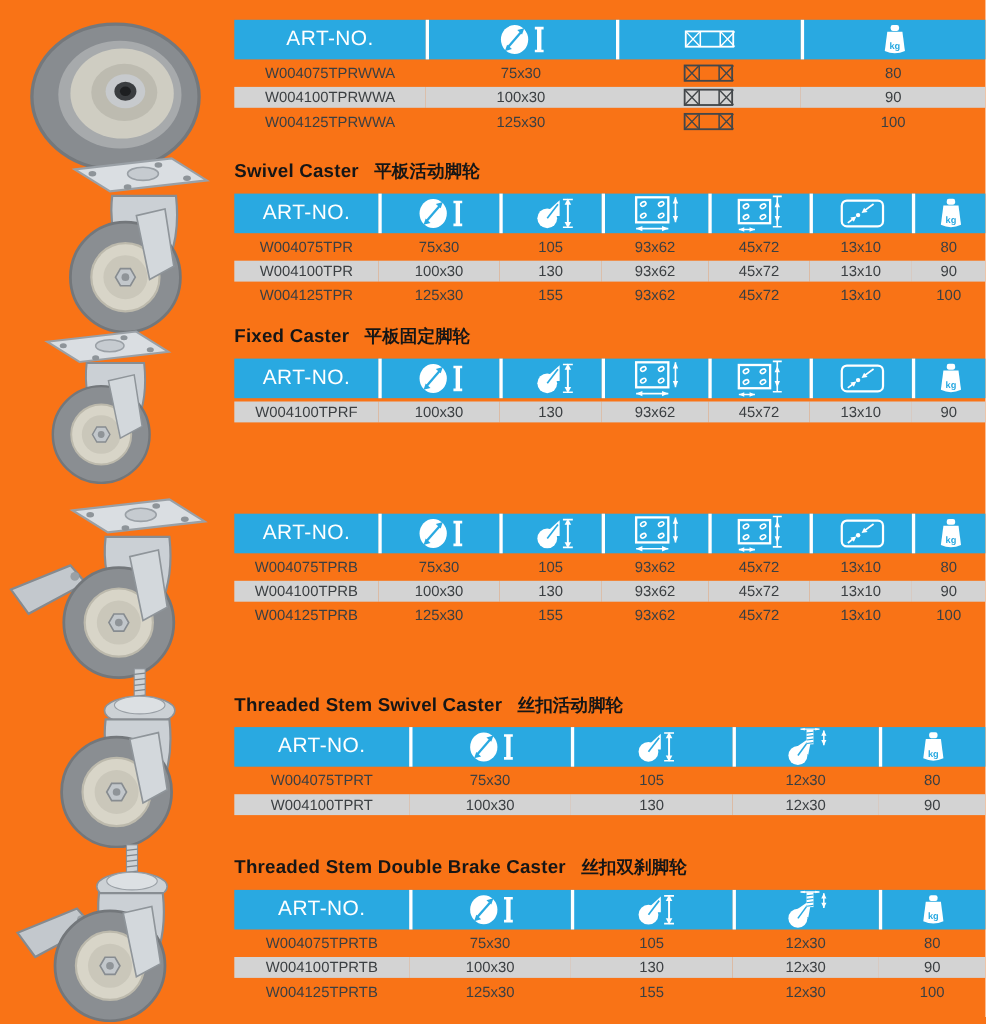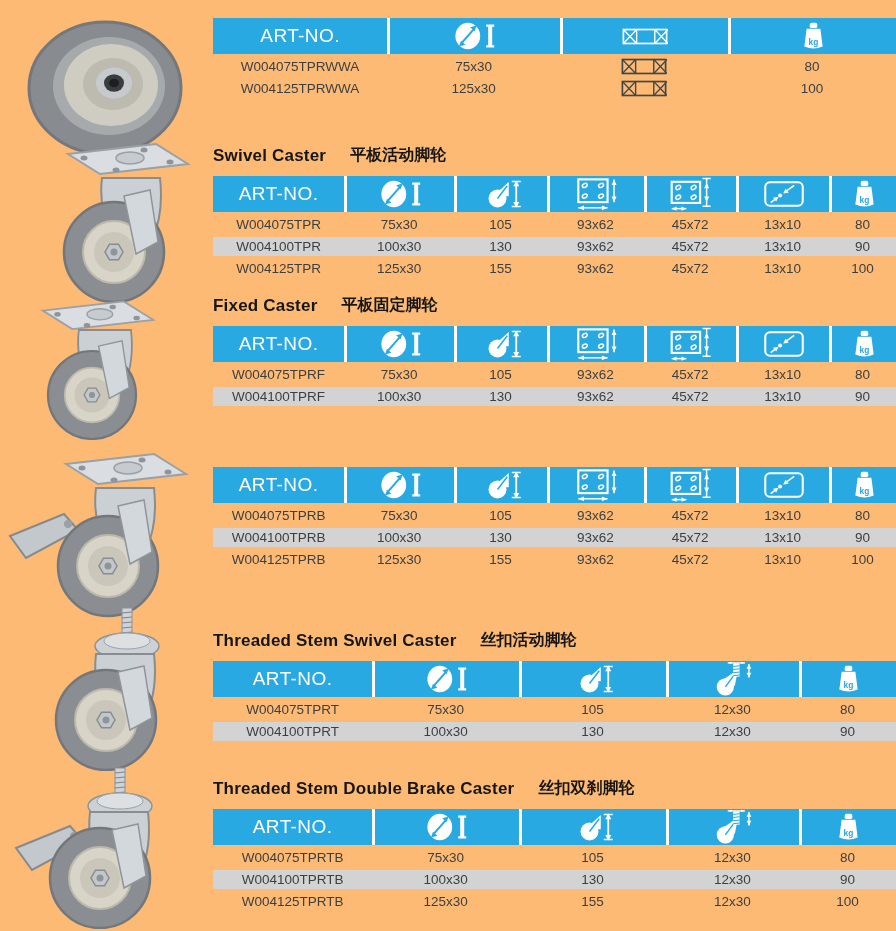--- a/index.html
+++ b/index.html
@@ -1,25 +1,25 @@
 <!DOCTYPE html>
 <html style="--accent: #29a9e1; --row-alt: #d3d3d3;"><head>
 <meta charset="utf-8">
 <style>
   * { margin:0; padding:0; box-sizing:border-box; }
   html,body { width:896px; height:931px; background:#ffffff; overflow:hidden;
               font-family:"Liberation Sans", sans-serif; }
-  #canvas { position:relative; width:896px; height:931px; background:#fdba74; }
+  #canvas { position:relative; width:896px; height:931px; background:#f97316; }
 
   
   .prod { position:absolute; }
 
   
   .section { position:absolute; left:213px; width:683px; }
-  .sec-title { display:flex; align-items:flex-end; gap:24px; height:20px;
+  .sec-title { display:flex; align-items:flex-start; gap:14px; height:20px;
                margin-bottom:7px; }
   .t-en { font-size:17px; font-weight:bold; color:#161616; letter-spacing:.2px; }
   .t-zh { font-size:16px; font-weight:bold; color:#161616;font-family:Liberation Mono, monospace; }
 
   table.spec { width:683px; border-collapse:separate; border-spacing:0 3px;
                table-layout:fixed; }
   table.spec th { background:var(--accent); height:36px; text-align:center;
                   vertical-align:middle; color:#fff; --icon-bg:var(--accent);
                   font-weight:normal; padding:0; }
   table.spec th + th { border-left:3px solid #fff; }
@@ -178,20 +178,31 @@
             <td>W004075TPRWWA</td>
             <td>75x30</td>
             <td><span><svg class="hico" width="46" height="17" viewBox="0 0 66 24">
                   <rect x="2" y="2" width="62" height="20" fill="none" stroke="currentColor" stroke-width="2.4"></rect>
                   <line x1="21" y1="2" x2="21" y2="22" stroke="currentColor" stroke-width="2"></line>
                   <line x1="47" y1="2" x2="47" y2="22" stroke="currentColor" stroke-width="2"></line>
                   <path d="M2 2 L21 22 M21 2 L2 22 M47 2 L66 22 M66 2 L47 22" stroke="currentColor" stroke-width="1.8" fill="none"></path>
                 </svg></span></td>
             <td>80</td>
           </tr>
+          <tr class="alt">
+            <td>W004100TPRWWA</td>
+            <td>100x30</td>
+            <td><span><svg class="hico" width="46" height="17" viewBox="0 0 66 24">
+                  <rect x="2" y="2" width="62" height="20" fill="none" stroke="currentColor" stroke-width="2.4"></rect>
+                  <line x1="21" y1="2" x2="21" y2="22" stroke="currentColor" stroke-width="2"></line>
+                  <line x1="47" y1="2" x2="47" y2="22" stroke="currentColor" stroke-width="2"></line>
+                  <path d="M2 2 L21 22 M21 2 L2 22 M47 2 L66 22 M66 2 L47 22" stroke="currentColor" stroke-width="1.8" fill="none"></path>
+                </svg></span></td>
+            <td>90</td>
+          </tr>
           <tr>
             <td>W004125TPRWWA</td>
             <td>125x30</td>
             <td><span><svg class="hico" width="46" height="17" viewBox="0 0 66 24">
                   <rect x="2" y="2" width="62" height="20" fill="none" stroke="currentColor" stroke-width="2.4"></rect>
                   <line x1="21" y1="2" x2="21" y2="22" stroke="currentColor" stroke-width="2"></line>
                   <line x1="47" y1="2" x2="47" y2="22" stroke="currentColor" stroke-width="2"></line>
                   <path d="M2 2 L21 22 M21 2 L2 22 M47 2 L66 22 M66 2 L47 22" stroke="currentColor" stroke-width="1.8" fill="none"></path>
                 </svg></span></td>
             <td>100</td>
@@ -388,29 +399,20 @@
                   <path d="M31 19.5 l7 -1.2 -4 -5z" fill="currentColor"></path>
                 </svg></span></th>
             <th><span><svg class="hico" width="23" height="29" viewBox="0 0 30 38">
                   <rect x="10" y="1" width="10" height="7" rx="2.5" fill="currentColor"></rect>
                   <path d="M6 9 h18 l3 23 q-12 5.5 -24 0 z" fill="currentColor"></path>
                   <text x="15" y="30" font-size="11" font-weight="700" fill="var(--icon-bg)" text-anchor="middle" font-family="Liberation Sans, sans-serif">kg</text>
                 </svg></span></th>
           </tr>
         </thead>
         <tbody>
-          <tr>
-            <td>W004075TPRF</td>
-            <td>75x30</td>
-            <td>105</td>
-            <td>93x62</td>
-            <td>45x72</td>
-            <td>13x10</td>
-            <td>80</td>
-          </tr>
           <tr class="alt">
             <td>W004100TPRF</td>
             <td>100x30</td>
             <td>130</td>
             <td>93x62</td>
             <td>45x72</td>
             <td>13x10</td>
             <td>90</td>
           </tr>
         </tbody>

